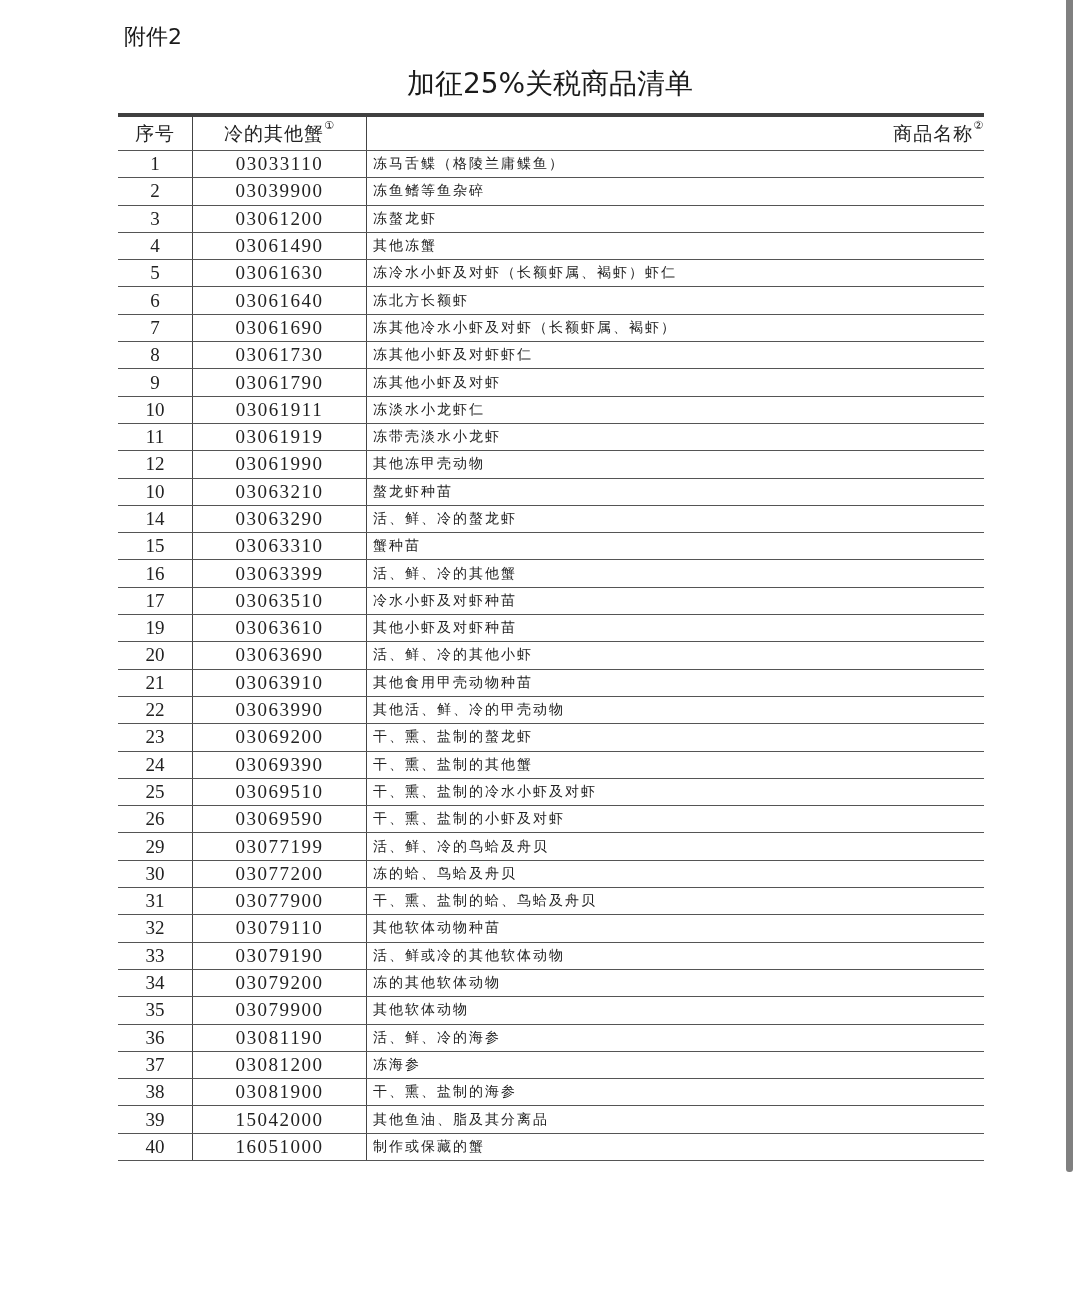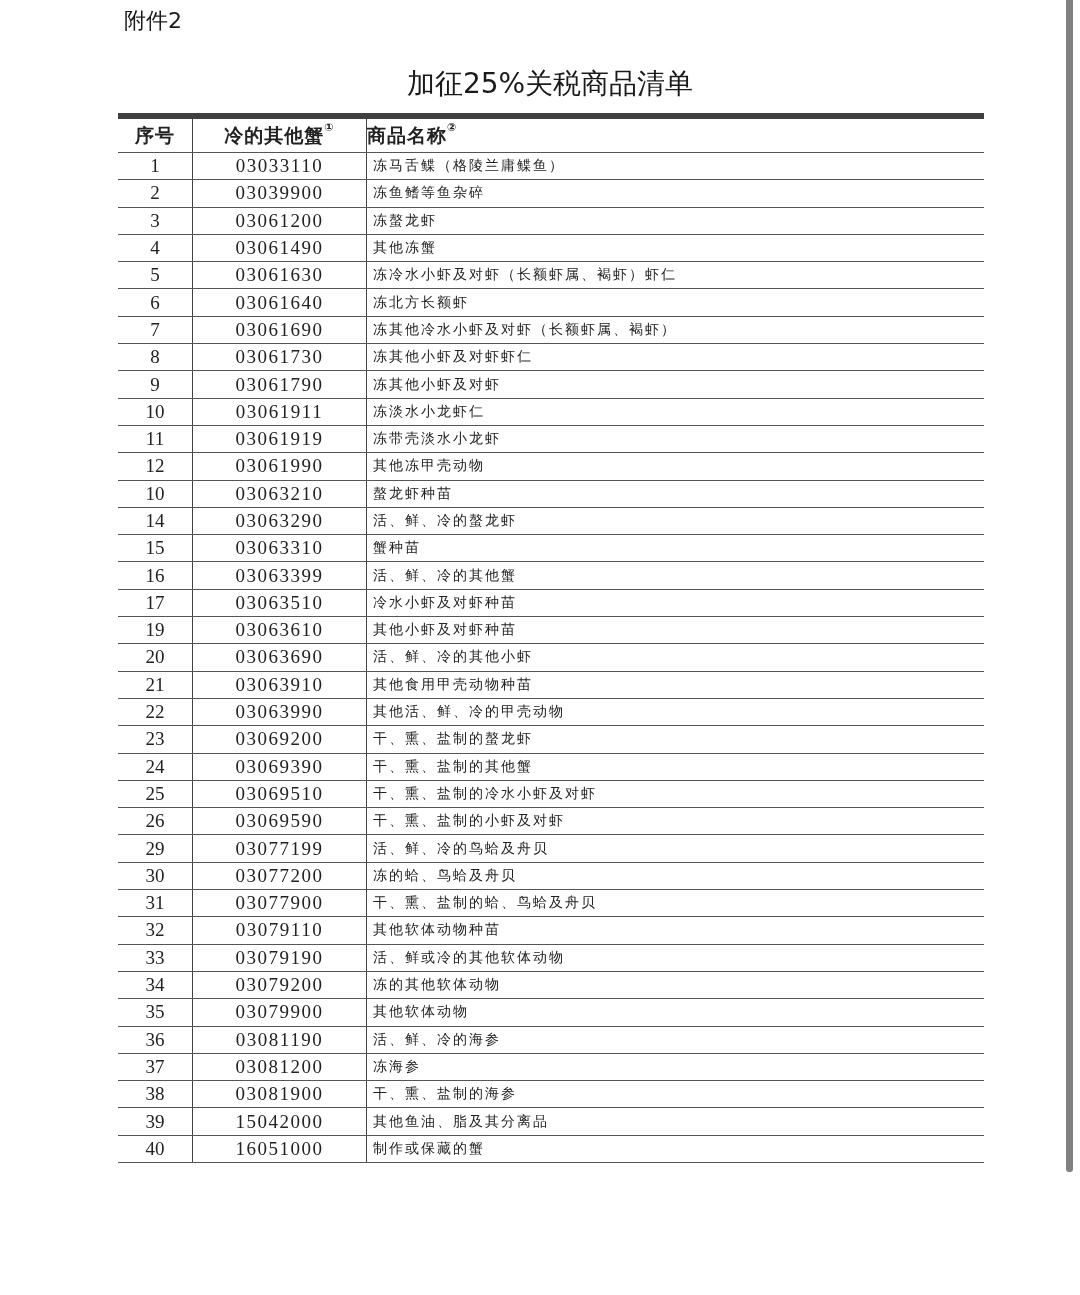--- a/index.html
+++ b/index.html
@@ -10,21 +10,21 @@
   body {
     width: 1080px;
     height: 1295px;
     position: relative;
     overflow: hidden;
     color: #1a1a1a;
   }
   .attachment-label {
     position: absolute;
     left: 124px;
-    top: 4px;
+    top: 20px;
     font-family: "DejaVu Sans", sans-serif;
     font-size: 22px;
     line-height: 34px;
     color: #1a1a1a;
   }
   .doc-title {
     position: absolute;
     left: 0;
     width: 1100px;
     top: 64px;
@@ -48,36 +48,36 @@
   th, td {
     border-top: 1.5px solid #555;
     border-bottom: 1.5px solid #555;
     padding: 0;
     white-space: nowrap;
     overflow: hidden;
   }
   th {
     height: 33px;
     font-family: "DejaVu Sans", sans-serif;
-    font-weight: bold;
+    font-weight: normal;
     font-size: 19px;
     color: #222;
     text-align: center;
-    border-top: 6px solid #404040;
+    border-top: 4px solid #404040;
   }
   td {
     height: 26.3px;
     font-size: 19px;
     color: #222;
   }
   .col-no { width: 74px; text-align: center; font-family: "Liberation Serif", serif; }
   .col-code { width: 173px; text-align: center; font-family: "Liberation Serif", serif; letter-spacing: 1.5px; }
   .col-name { text-align: left; padding-left: 6px; font-family: "DejaVu Serif", serif; letter-spacing: 2px; font-size: 14px; }
   th.col-no, th.col-code, th.col-name { font-family: "DejaVu Sans", sans-serif; letter-spacing: 1px; }
-  th.col-name { text-align: left; padding-left: 0; font-size: 19px; }
+  th.col-name { text-align: right; padding-left: 0; font-size: 19px; }
   .vline-right { border-right: 1.5px solid #444; }
   sup {
     font-size: 11px;
     vertical-align: top;
     position: relative;
     top: -2px;
   }
   .scrollbar {
     position: absolute;
     left: 1066px;

